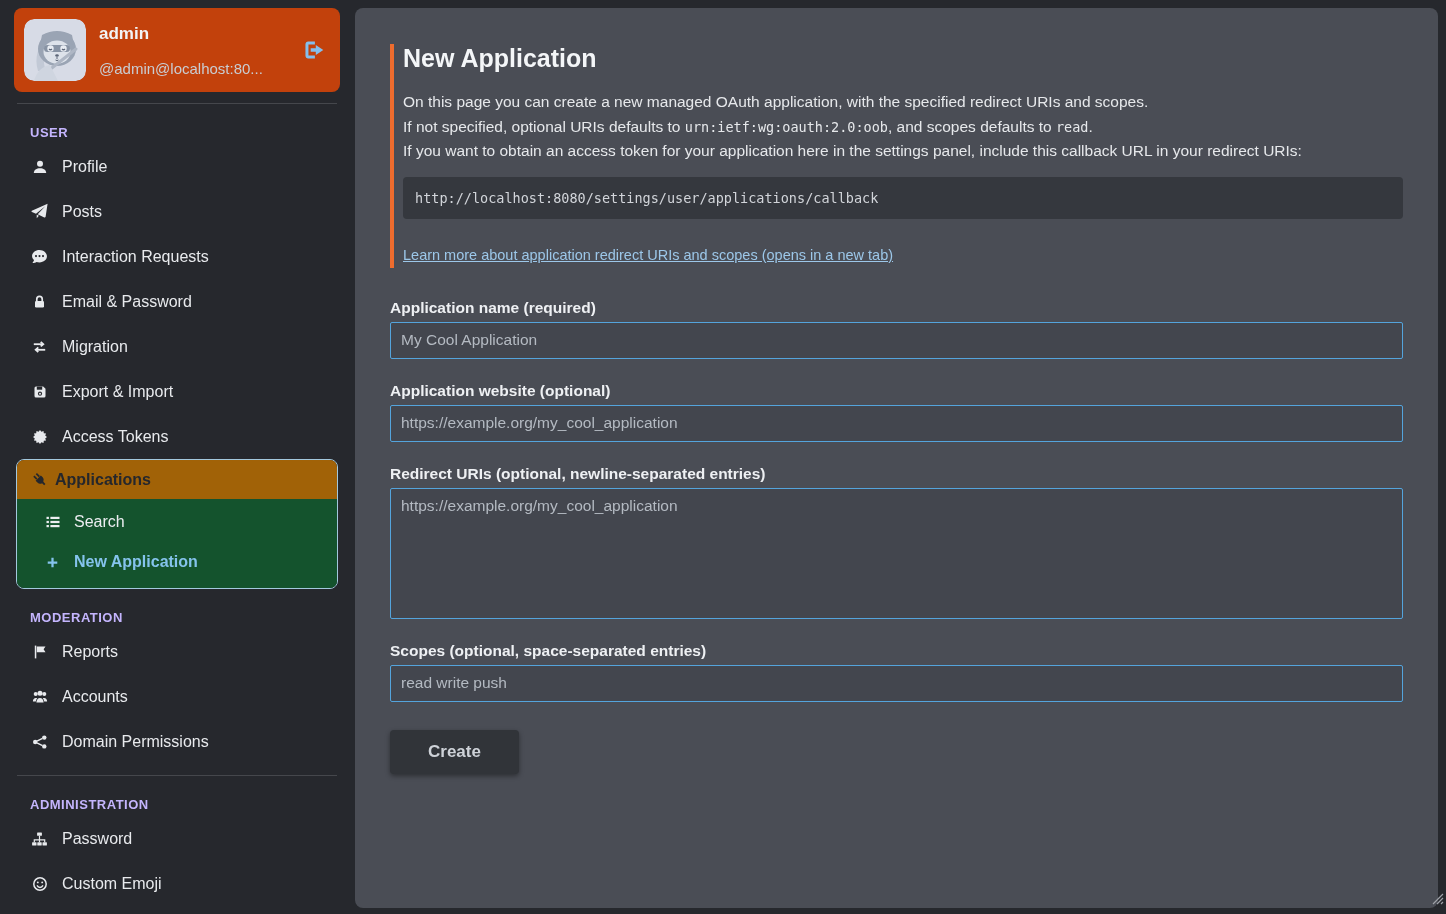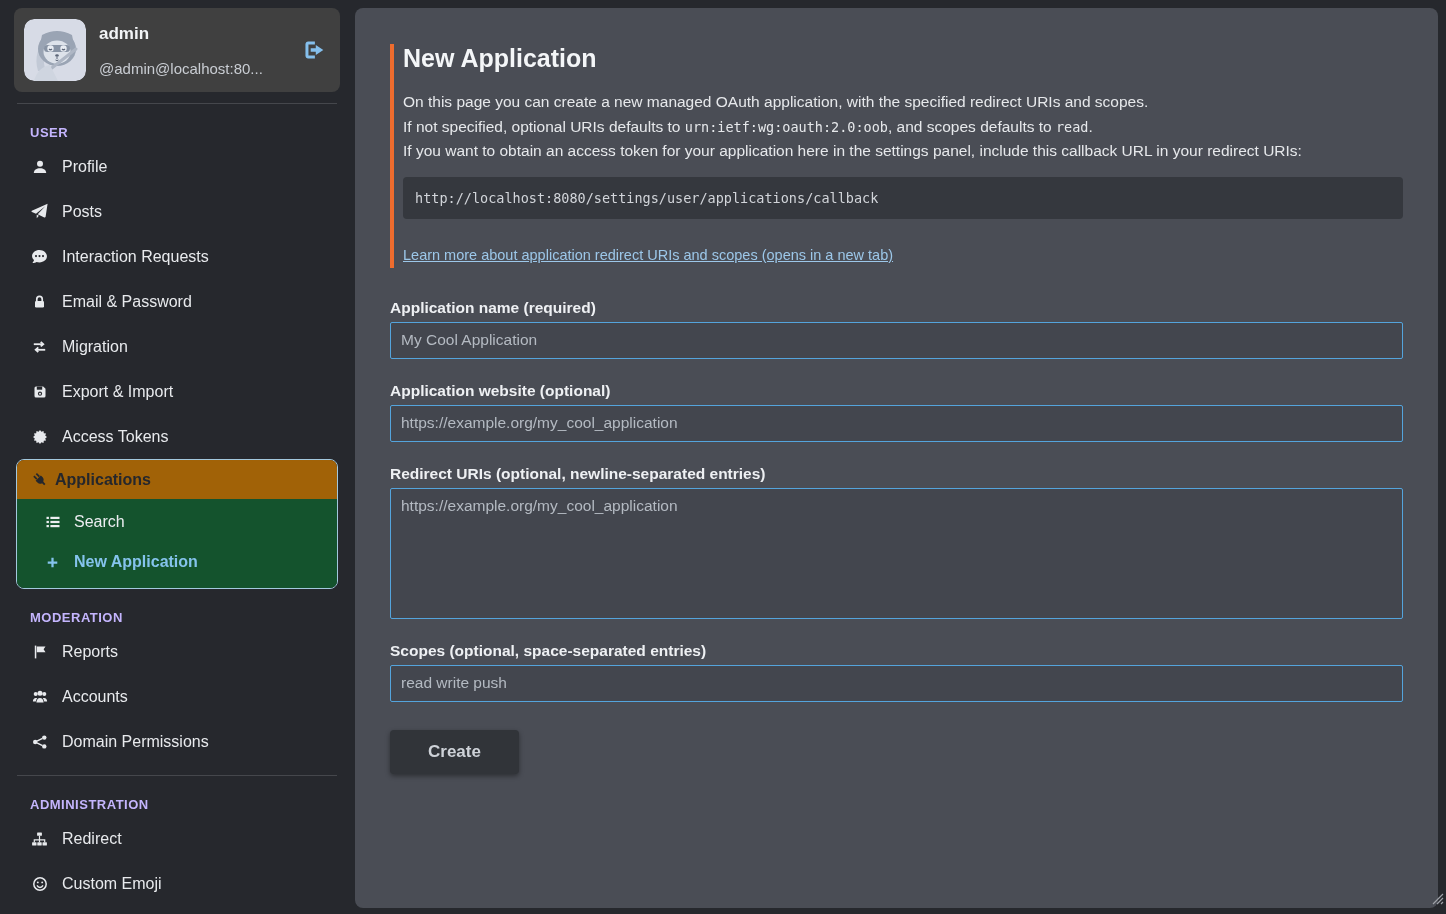--- a/index.html
+++ b/index.html
@@ -6,21 +6,21 @@
   html,body { width:1446px; height:914px; overflow:hidden; }
   body {
     background:#26282d;
     font-family:"Liberation Sans", sans-serif;
     color:#e6e8eb;
     position:relative;
   }
   
   .sidebar { position:absolute; left:0; top:0; width:355px; height:914px; padding:8px 15px 0 14px; }
   .user-card {
-    height:84px; border-radius:8px; background:#404040;
+    height:84px; border-radius:8px; background:#c2410c;
     display:flex; align-items:center; padding:0 14px 0 10px; gap:13px; cursor:pointer;
   }
   .avatar { width:62px; height:62px; border-radius:10px; overflow:hidden; flex:0 0 auto; }
   .avatar svg { display:block; }
   .user-meta { flex:1; min-width:0; }
   .user-name { font-size:17px; font-weight:bold; color:#f2f4f6; margin-bottom:6px; }
   .user-handle { font-size:15px; color:#c9cdd3; white-space:nowrap; overflow:hidden;margin-top:16px; }
   .logout { color:#85bfec; display:flex; align-items:center; cursor:pointer; }
   .divider { border:none; border-top:1px solid #45474c; margin:11px 3px 0 3px; }
   .section-header {
@@ -265,21 +265,21 @@
     <a class="nav-item">
       <span class="icon">
         <svg width="17" height="16" viewBox="0 0 16 16" fill="currentColor">
             <rect x="5.6" y="1.4" width="4.8" height="3.4" rx=".5"></rect>
             <rect x="0.6" y="11.2" width="4.4" height="3.4" rx=".5"></rect>
             <rect x="5.8" y="11.2" width="4.4" height="3.4" rx=".5"></rect>
             <rect x="11" y="11.2" width="4.4" height="3.4" rx=".5"></rect>
             <path d="M8 4.8v3.2M2.8 11.2V8.8h10.4v2.4M8 8v3.2" stroke="currentColor" stroke-width="1.2" fill="none"></path>
           </svg>
       </span>
-      <span>Redirect</span>
+      <span>Password</span>
     </a>
     <a class="nav-item">
       <span class="icon">
         <svg width="16" height="16" viewBox="0 0 16 16">
             <circle cx="8" cy="8" r="6.2" fill="none" stroke="currentColor" stroke-width="1.5"></circle>
             <circle cx="5.8" cy="6.4" r=".95" fill="currentColor"></circle>
             <circle cx="10.2" cy="6.4" r=".95" fill="currentColor"></circle>
             <path d="M5 9.4c.7 1.4 1.8 2.1 3 2.1s2.3-.7 3-2.1" fill="none" stroke="currentColor" stroke-width="1.3"></path>
           </svg>
       </span>

